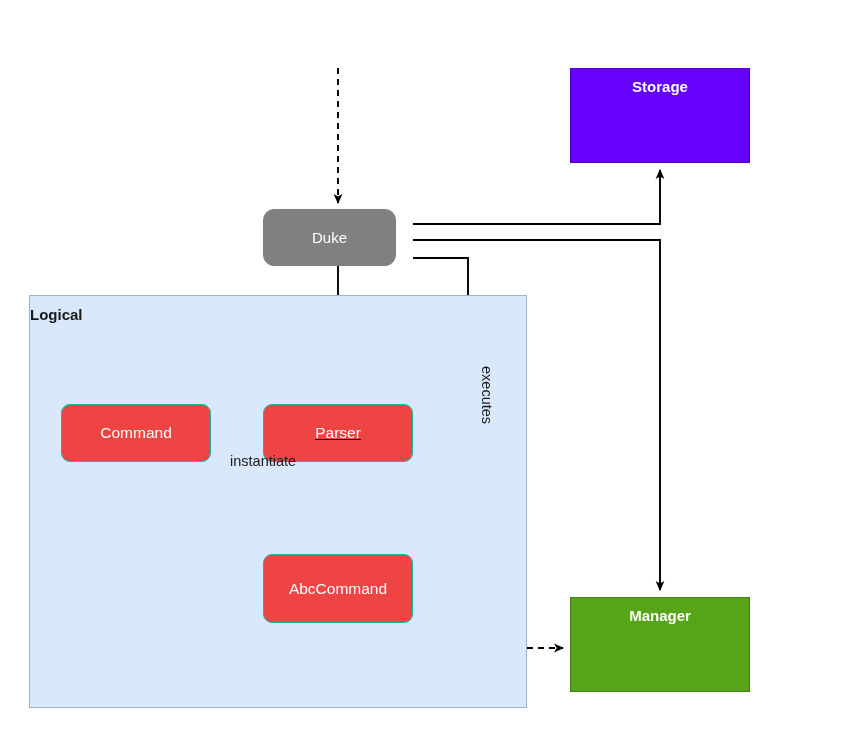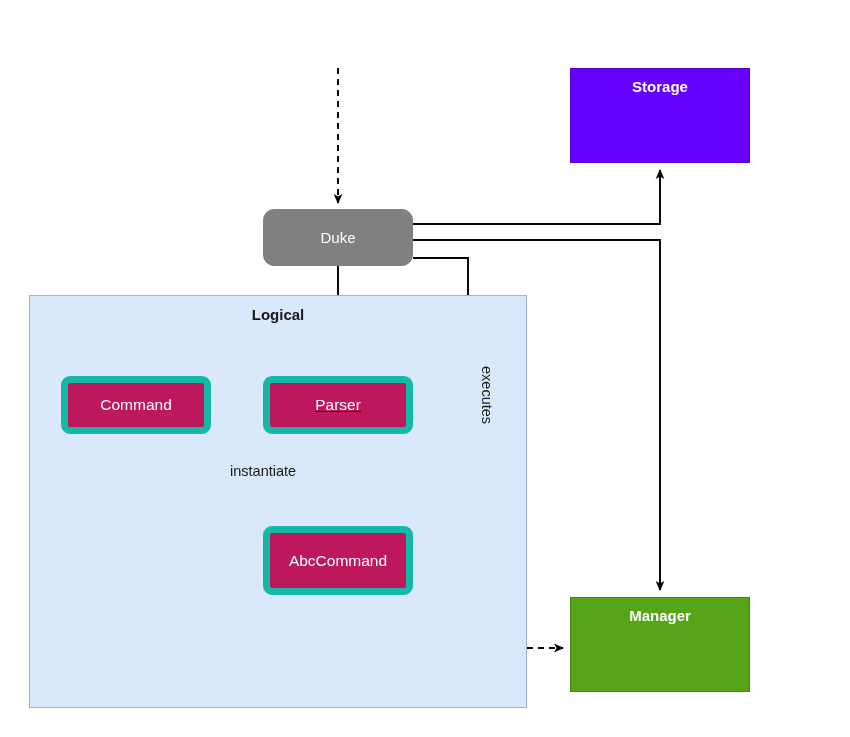--- a/index.html
+++ b/index.html
@@ -57,22 +57,23 @@
     border-radius: 11px;
   }
   .node.duke .node-label {
     color: #ffffff;
     font-size: 15px;
     font-weight: 400;
   }
 
   
   .node.blue {
-    background: #be185d;
-    border: 7px solid #14b8a6;
+    background: #ef4444;
+    border: 1px solid #14b8a6;
+    margin-top: 28px;
   }
   .node.blue .node-label {
     color: #ffffff;
     font-size: 15.5px;
     font-weight: 400;
   }
 
   
   .node.storage {
     background: #6600ff;
@@ -107,21 +108,21 @@
     box-sizing: border-box;
     background: #dae8fc;
     border: 1px solid #9cb3d1;
     z-index: 1;
   }
   .container-title {
     position: absolute;
     left: 0;
     right: 0;
     top: 10px;
-    text-align: center;
+    text-align: left;
     font-size: 15px;
     font-weight: bold;
     color: #1a1a1a;
   }
 
   
   .edge-label {
     position: absolute;
     font-size: 14.5px;
     color: #1a1a1a;
@@ -184,21 +185,21 @@
       
       <path d="M338,584 L338,648 L563,648" stroke-dasharray="6,5" marker-end="url(#ah-filled)"></path>
     </g>
 
     <g fill="#000000">
       <polygon points="304,483 325,483 314.5,499"></polygon>
       <polygon points="477,450 497,450 487,466"></polygon>
     </g>
   </svg>
 
-  <div class="node rounded duke" style="left: 263px; top: 209px; width: 150px; height: 57px;">
+  <div class="node rounded duke" style="left: 263px; top: 209px; width: 133px; height: 57px;">
     <span class="node-label">Duke</span>
   </div>
 
   <div class="node manager" style="left: 570px; top: 597px; width: 180px; height: 95px;">
     <span class="node-label">Manager</span>
   </div>
 
   <div class="node storage" style="left: 570px; top: 68px; width: 180px; height: 95px;">
     <span class="node-label">Storage</span>
   </div>
@@ -208,17 +209,17 @@
   </div>
 
   <div class="node rounded blue" style="left: 263px; top: 376px; width: 150px; height: 58px; text-decoration: underline;">
     <span class="node-label">Parser</span>
   </div>
 
   <div class="node rounded blue" style="left: 263px; top: 526px; width: 150px; height: 69px;">
     <span class="node-label">AbcCommand</span>
   </div>
 
-  <div class="edge-label" id="label-instantiate" style="left: 230px; top: 463px;">instantiate</div>
+  <div class="edge-label" id="label-instantiate" style="left: 230px; top: 453px;">instantiate</div>
 
   <div class="edge-label vertical" id="label-executes" style="left: 495px; top: 366px;">executes</div>
 
 </div>
 
 </body></html>

